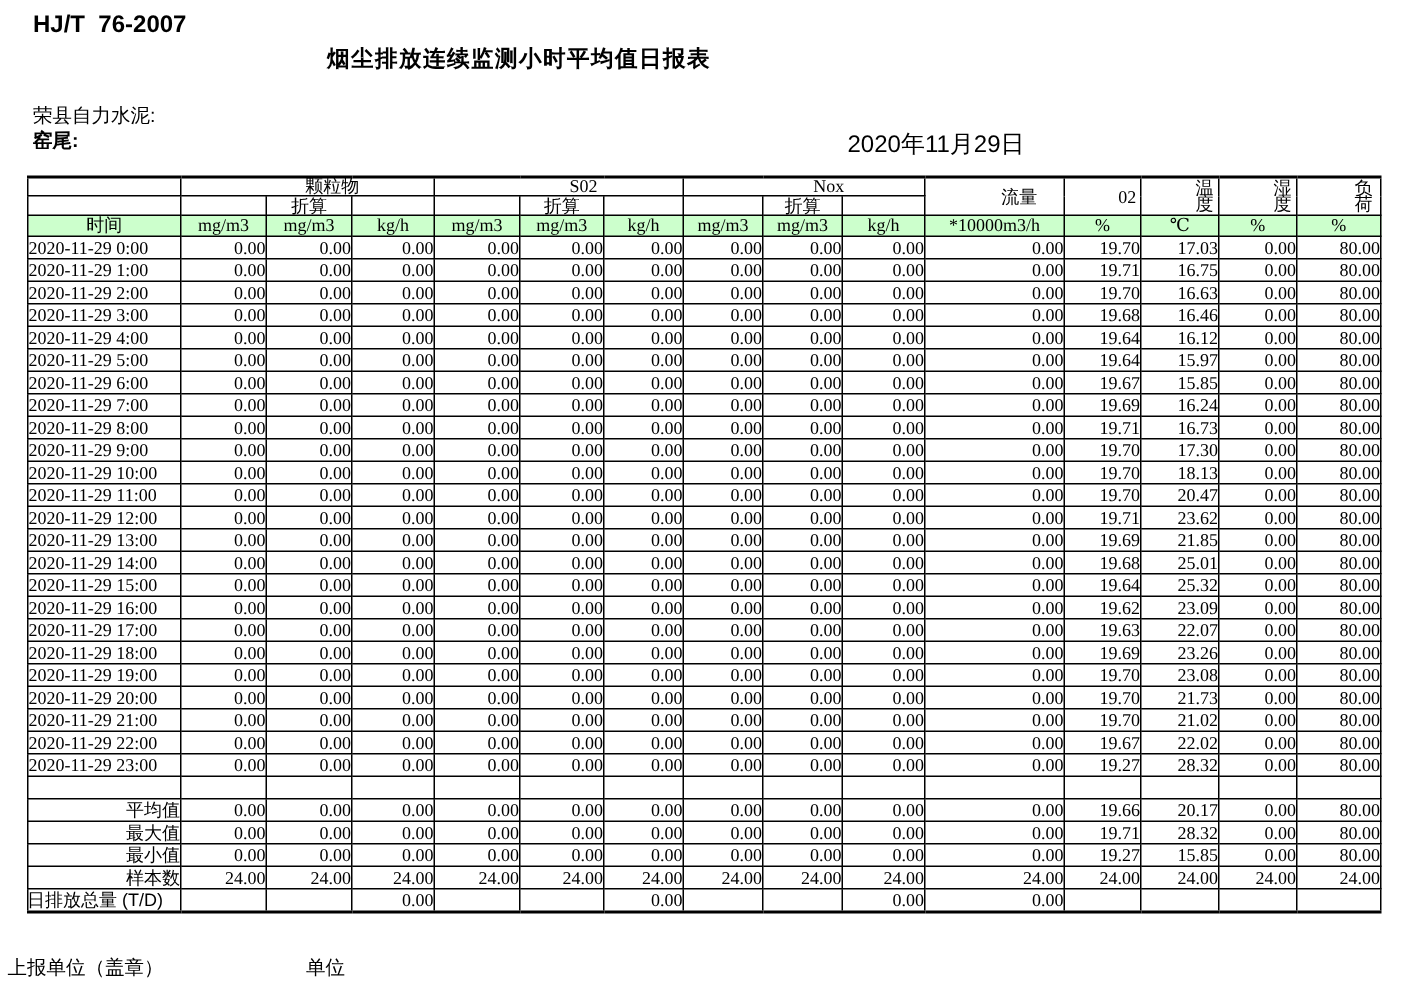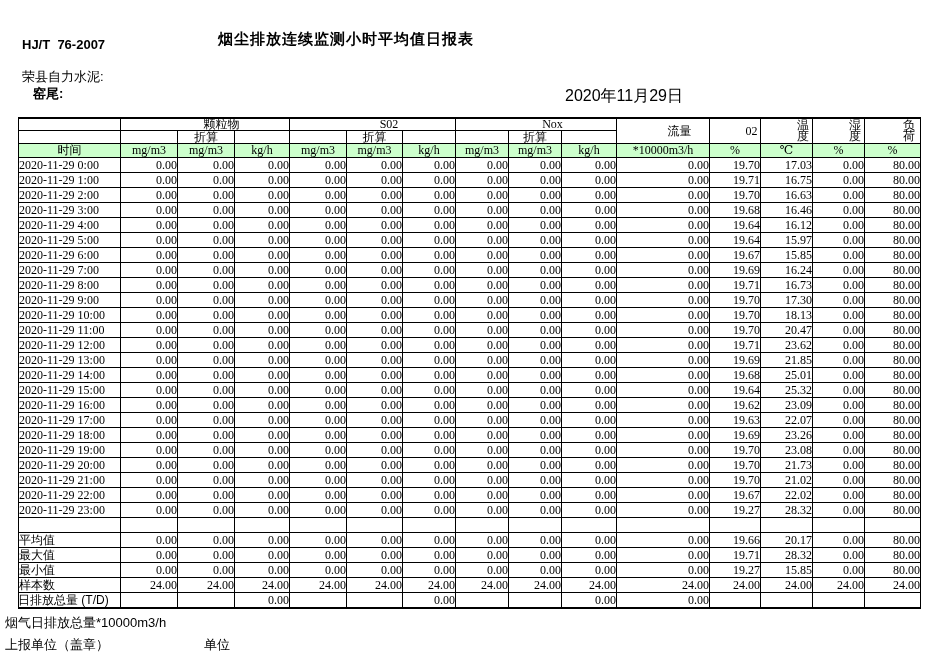--- a/index.html
+++ b/index.html
@@ -4,45 +4,45 @@
 <style>
   html,body { margin:0; padding:0; background:#fff; }
   .page {
     position: relative;
     width: 938px; height: 658px;
     background: #ffffff;
     color: #000;
     font-family: "Liberation Sans", sans-serif;
     overflow: hidden;
   }
-  .standard { position:absolute; left:22px; top:8px; font-weight:bold; font-size:13px; white-space:pre;margin-top:29px; }
+  .standard { position:absolute; left:22px; top:8px; font-weight:bold; font-size:16px; white-space:pre; }
   .title    { position:absolute; left:218px; top:30px; font-weight:bold; font-size:15px; letter-spacing:1px; }
   .company  { position:absolute; left:22px; top:68px; font-weight:normal; font-size:13px; }
-  .station  { position:absolute; left:22px; top:85px; font-weight:bold; font-size:13px;margin-left:11px; }
+  .station  { position:absolute; left:22px; top:85px; font-weight:bold; font-size:13px; }
   .date     { position:absolute; left:565px; top:86px; font-size:16px; }
 
   table.report {
     position:absolute; left:18px; top:117px;
     width:903px; border-collapse:collapse; table-layout:fixed;
     font-size:12px;
     font-family:"Liberation Serif","DejaVu Serif",serif;
   }
   table.report td {
     border:1px solid #000;
     height:14px; line-height:14px;
     padding:0; overflow:visible;
     font-size:12px;
   }
   thead td { text-align:center; }
   tr.h1 td { height:11px; line-height:11px; border-top:2px solid #000;padding-left:33px; }
   tr.h2 td { height:12px; line-height:12px; }
   tr.units td { background:#CCFFCC; height:13px; line-height:13px;margin-top:39px; }
   td.num  { text-align:right; padding-right:5px; }
   td.time { text-align:left; padding-right:4px; white-space:pre; }
-  td.lbl  { padding-right:4px; font-family:"Liberation Sans",sans-serif; }
+  td.lbl  { text-align:right; padding-right:4px; font-family:"Liberation Sans",sans-serif; }
   tr.total td { border-bottom:2px solid #000;padding-left:12px; }
   td.total-lbl {
     border-left:none; text-align:left; white-space:nowrap;
     text-indent:-13px; font-family:"Liberation Sans",sans-serif;
   }
   .footer-note { position:absolute; left:5px; top:614px; font-size:13px; }
   .report-unit { position:absolute; left:5px; top:636px; font-size:13px; }
   .unit-label  { position:absolute; left:204px; top:636px; font-size:13px; }
 </style>
 </head>
@@ -623,17 +623,16 @@
           <td class="num">0.00</td>
           <td class="num">0.00</td>
           <td class="num"></td>
           <td class="num"></td>
           <td class="num"></td>
           <td class="num"></td>
         </tr>
       </tbody>
   </table>
 
-  <div class="footer-note">烟气日排放总量*10000m3/h</div>
   <div class="report-unit">上报单位（盖章）</div>
   <div class="unit-label">单位</div>
 
 </div>
 
 </body></html>

